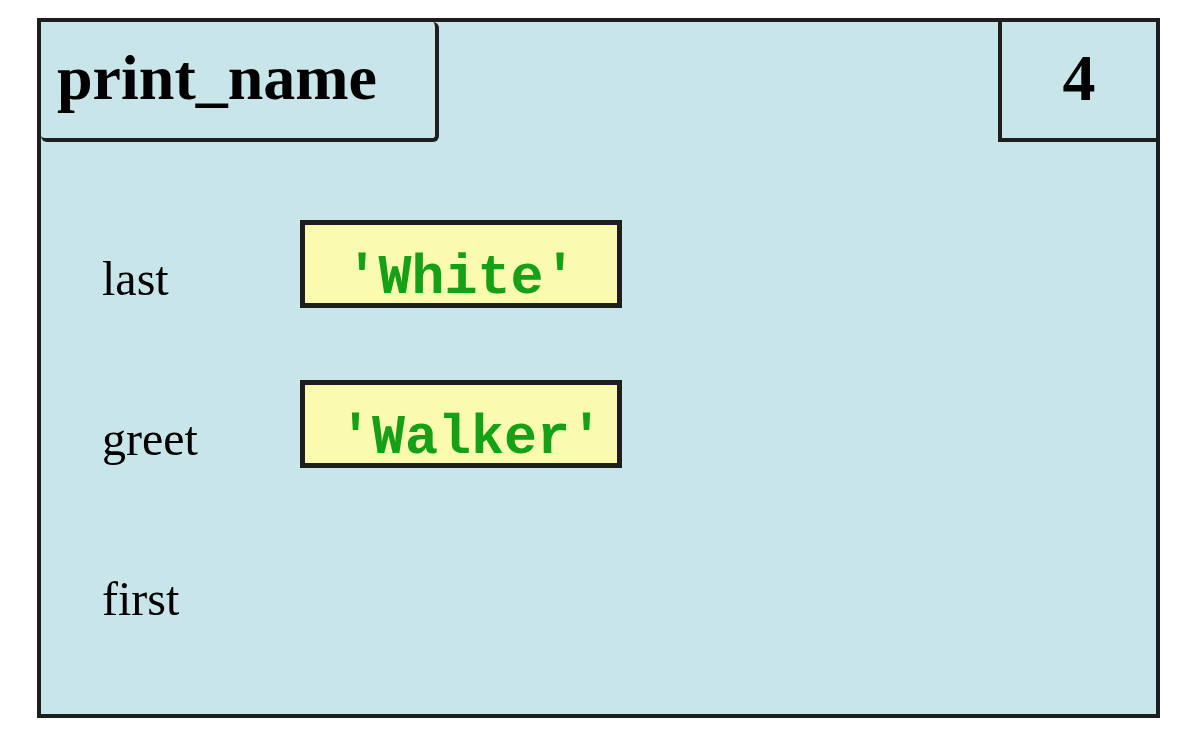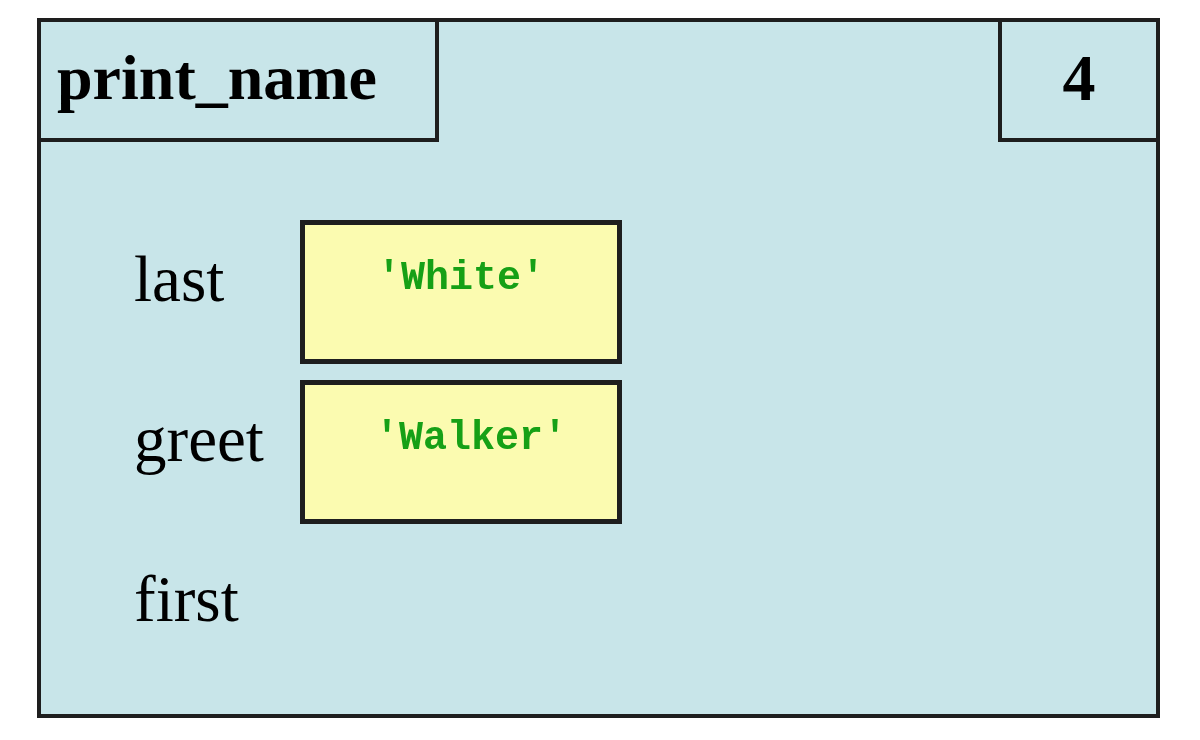--- a/index.html
+++ b/index.html
@@ -35,20 +35,21 @@
     width: 398px;
     height: 120px;
     border-right: 4px solid var(--border);
     border-bottom: 4px solid var(--border);
     line-height: 112px;
     padding-left: 16px;
     font-weight: bold;
     font-size: 64px;
     color: var(--label-text);
     white-space: nowrap;
+    border-radius: 6px;
   }
   .linebox {
     position: absolute;
     right: 0;
     top: 0;
     width: 158px;
     height: 120px;
     border-left: 4px solid var(--border);
     border-bottom: 4px solid var(--border);
     line-height: 112px;
@@ -56,35 +57,34 @@
     font-weight: bold;
     font-size: 66px;
     color: var(--label-text);
   }
   .var-label {
     position: absolute;
     left: 61px;
     width: 190px;
     height: 120px;
     line-height: 118px;
-    font-size: 65px;
+    font-size: 48px;
     color: var(--label-text);
     white-space: nowrap;
-    margin-left: 32px;
   }
   .var-box {
     position: absolute;
-    height: 144px;
+    height: 88px;
     background: var(--value-fill);
     border: 5px solid var(--border);
     text-align: center;
     line-height: 108px;
     font-family: "Liberation Mono", monospace;
     font-weight: bold;
-    font-size: 40px;
+    font-size: 55px;
     color: var(--value-text);
     white-space: nowrap;
     overflow: hidden;
   }
   .label-0 { top: 198px; }
   .label-1 { top: 358px; }
   .label-2 { top: 518px; }
   .box-0 { top: 198px; left: 259px; width: 322px; }
   .box-1 { top: 358px; left: 259px; width: 322px; padding-left: 20px; }
   .box-2 { top: 518px; left: 259px; width: 762px; }

